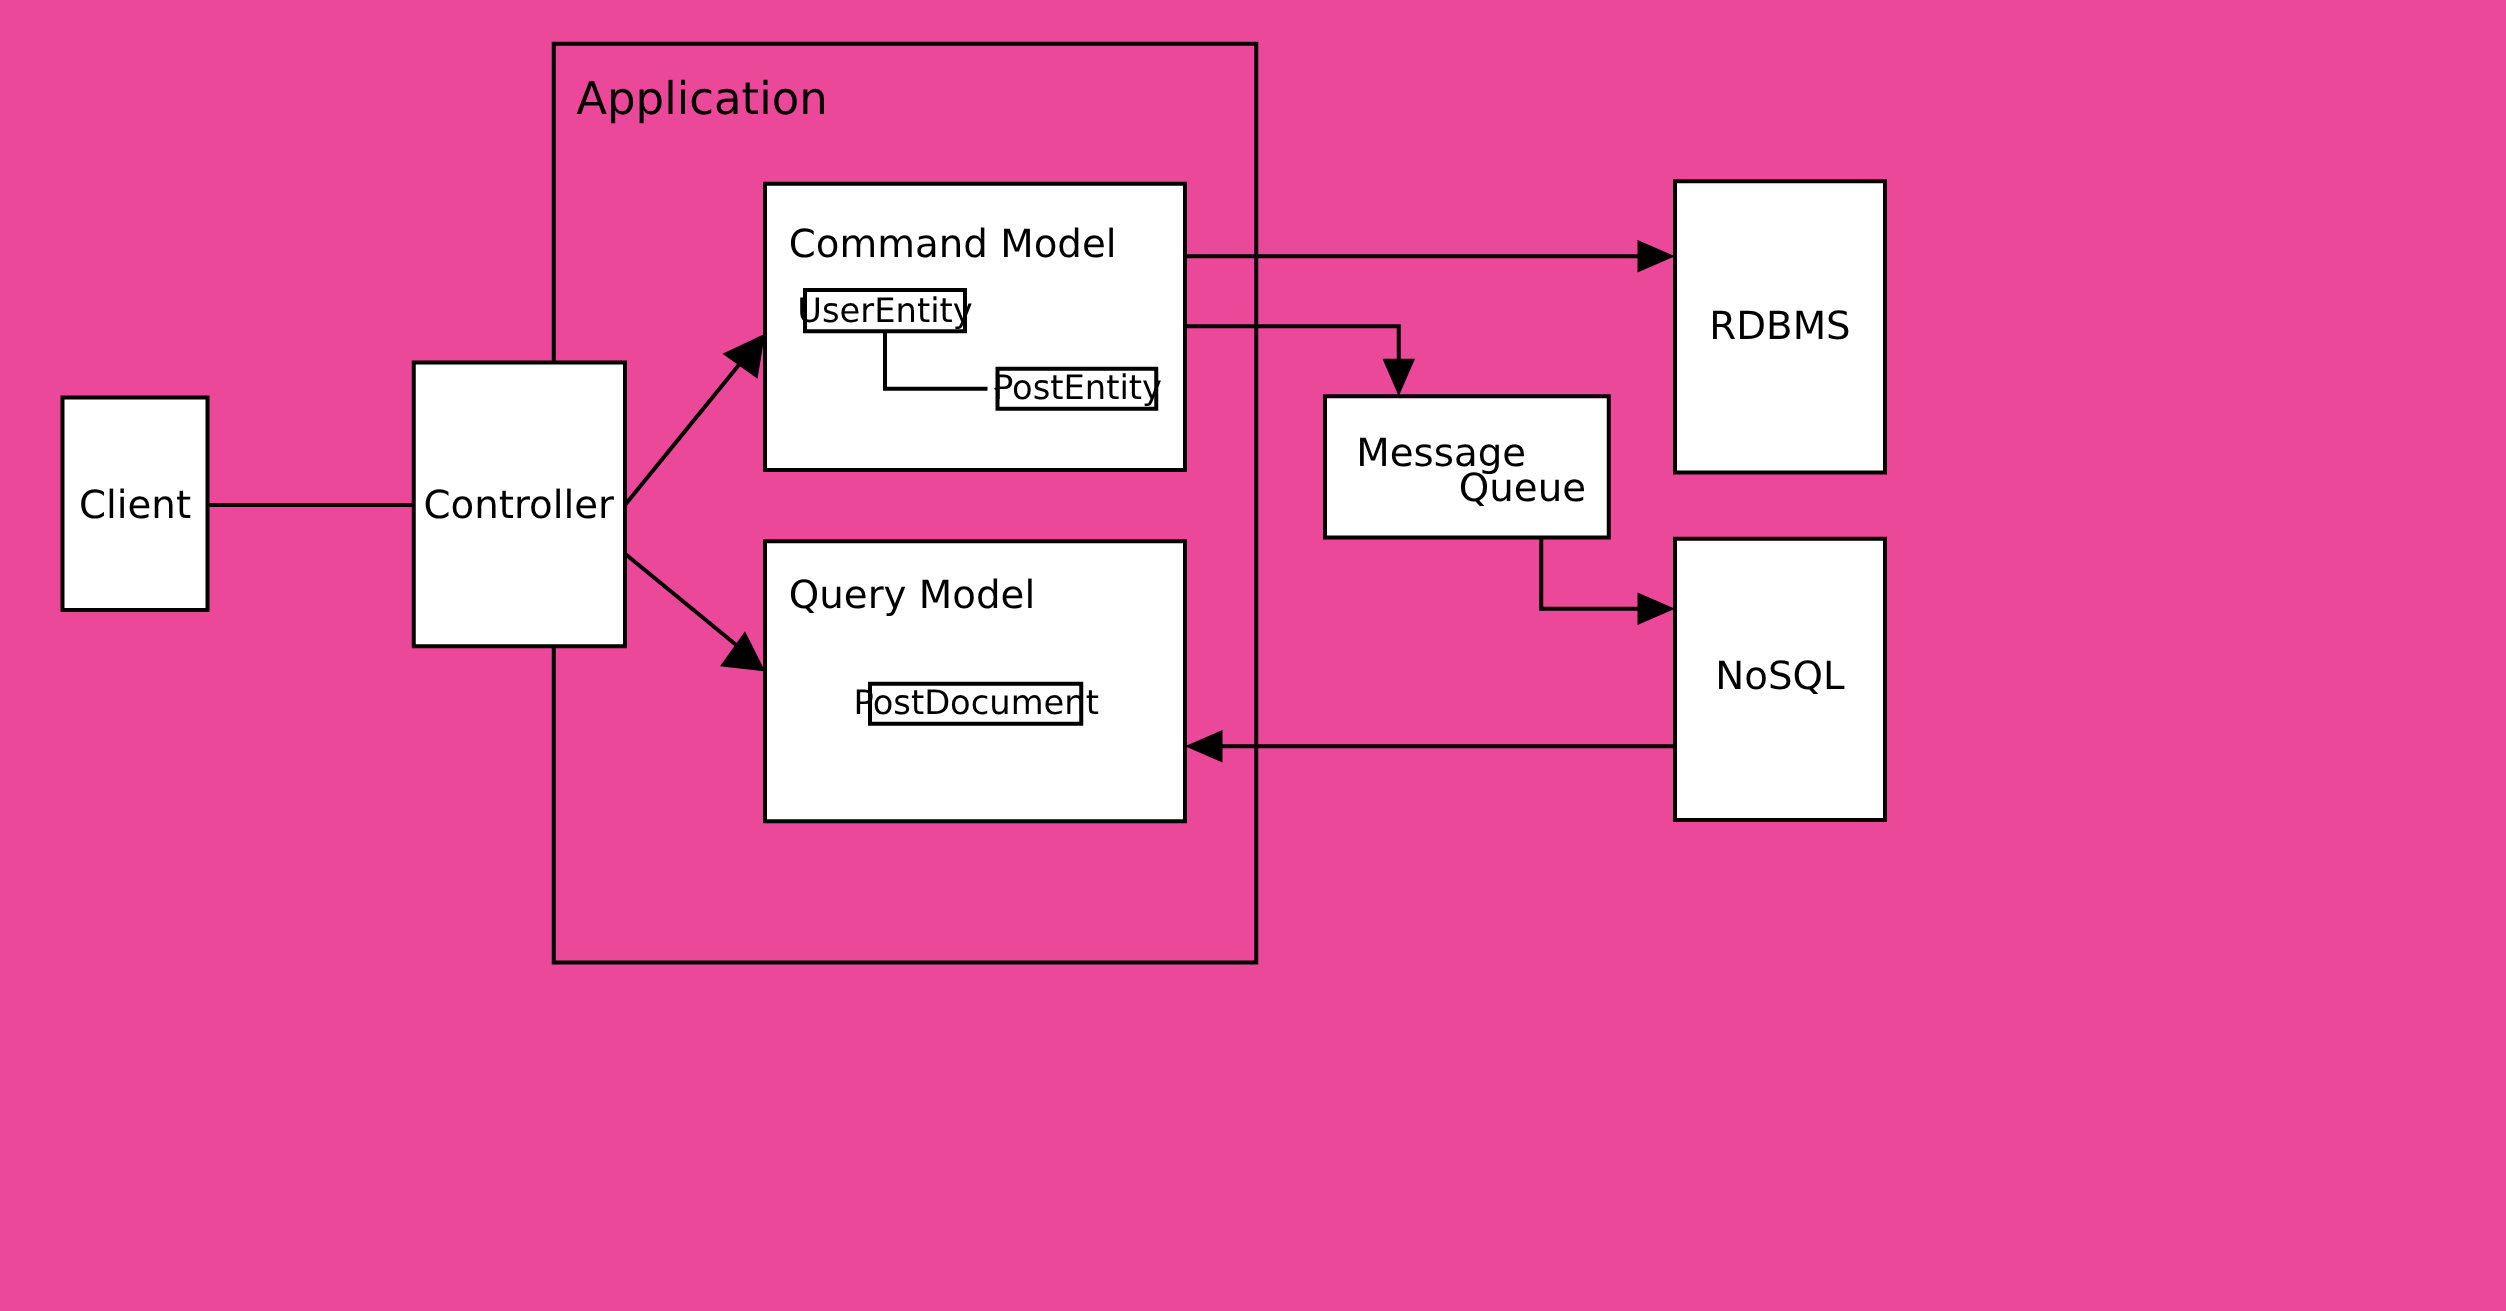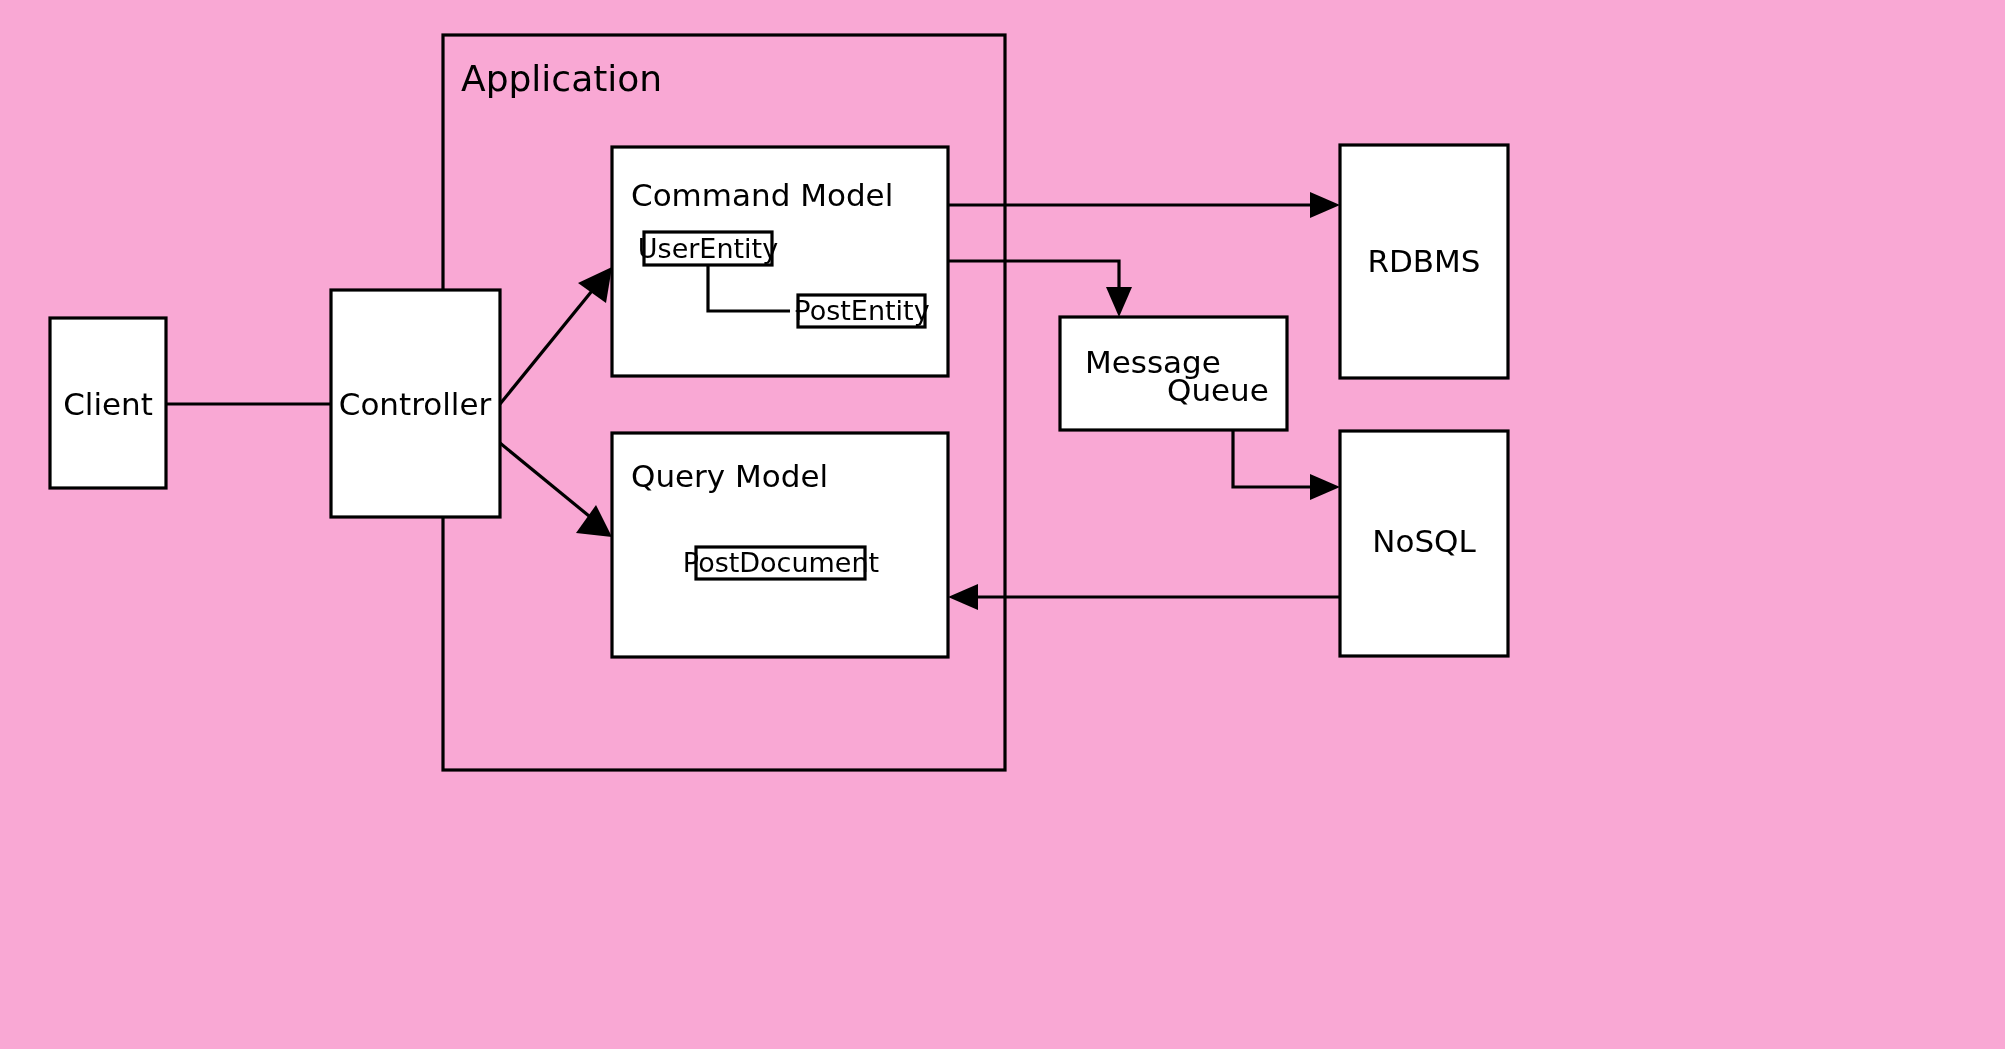--- a/index.html
+++ b/index.html
@@ -5,21 +5,21 @@
 <style>
   html, body {
     margin: 0;
     padding: 0;
     background: #ffffff;
   }
   #canvas {
     position: relative;
     width: 2005px;
     height: 1049px;
-    background: #f9a8d4;
+    background: #ec4899;
     overflow: hidden;
   }
   svg#diagram {
     position: absolute;
     top: 0;
     left: 0;
     width: 2005px;
     height: 1049px;
   }
   .node-rect {

